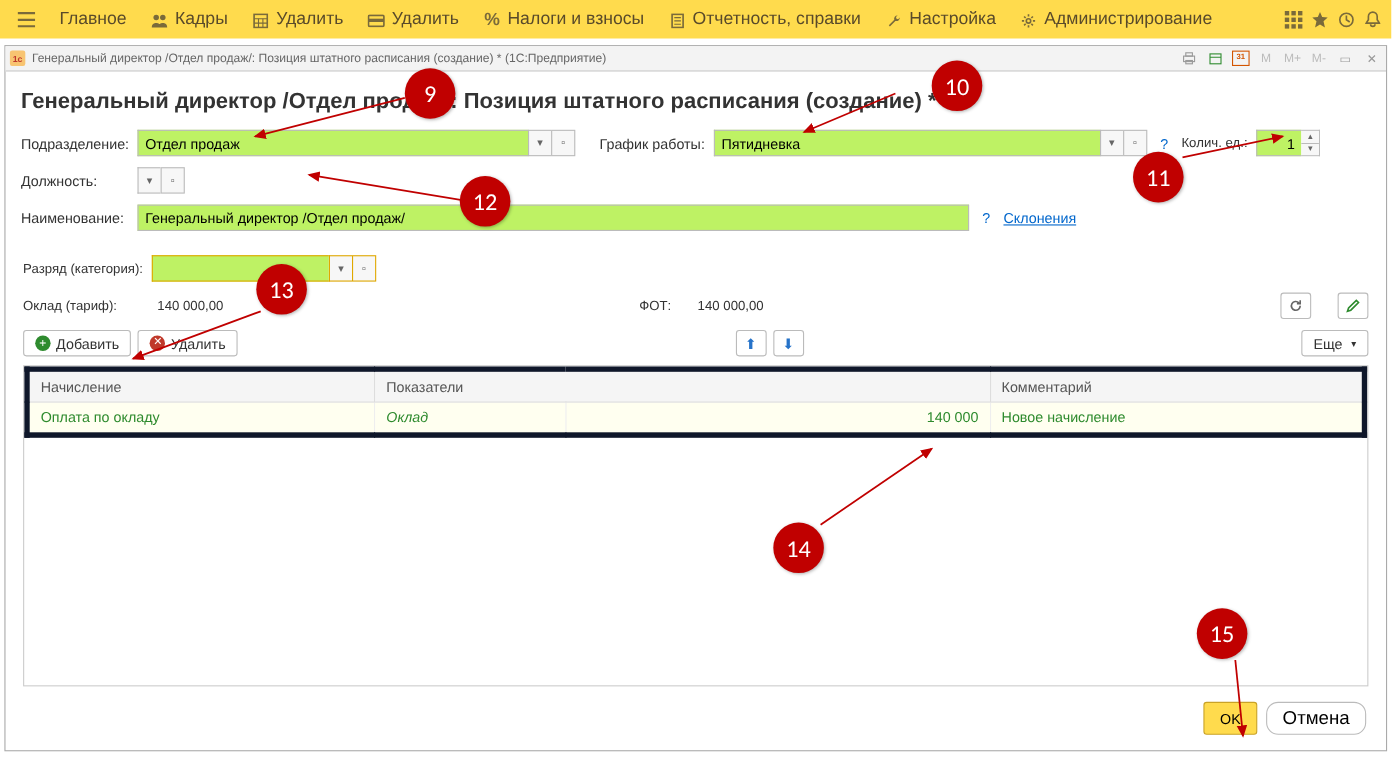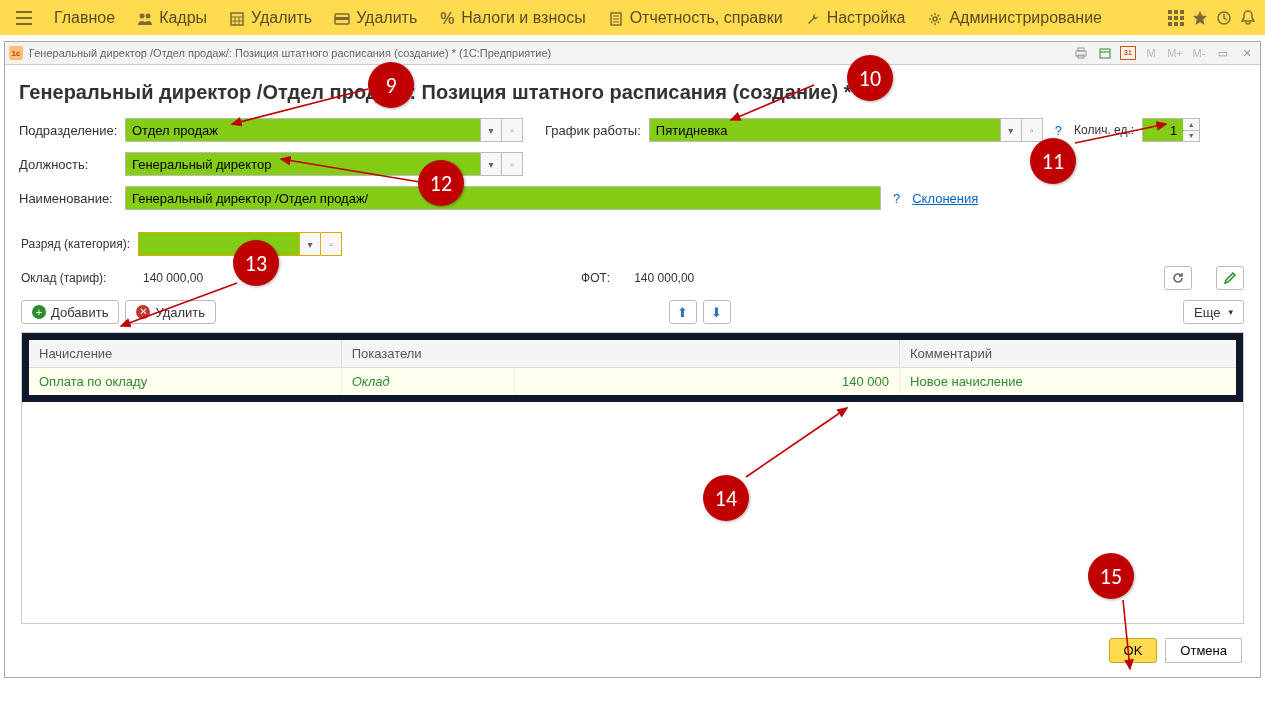--- a/index.html
+++ b/index.html
@@ -10,44 +10,44 @@
 .ic{width:16px;height:16px;display:inline-flex;align-items:center;justify-content:center;color:#7a6a3a}
 .win{border:1px solid #aaa;margin:6px 4px 4px 4px;background:#fff}
 .win-title{background:#f3f3f3;border-bottom:1px solid #ccc;height:22px;display:flex;align-items:center;padding:0 4px;font-size:11px;color:#666;gap:6px}
 .win-title .wt-text{flex:1;white-space:nowrap;overflow:hidden}
 .win-title .wt-ic{width:18px;height:18px;display:flex;align-items:center;justify-content:center;cursor:pointer;color:#999;font-size:11px}
 .content{padding:16px 14px 10px 14px}
 h1{font-size:20px;font-weight:bold;margin:0 0 14px 0;color:#333}
 .row{display:flex;align-items:center;margin-bottom:10px;gap:8px}
 .lbl{width:98px;color:#333;font-size:13px}
 .fld{display:flex;align-items:stretch;height:24px}
-.fld input{border:1px solid #bbb;border-right:none;padding:0 6px;font-size:13px;outline:none;height:22px;background:#84cc16}
+.fld input{border:1px solid #bbb;border-right:none;padding:0 6px;font-size:13px;outline:none;height:22px;background:#bef264}
 .fld .btn-dd,.fld .btn-ext{border:1px solid #bbb;width:20px;display:flex;align-items:center;justify-content:center;background:#f7f7f7;cursor:pointer;font-size:10px;color:#666}
 .fld .btn-dd{border-right:none}
 .fld .btn-ext{}
 .fld.highlight input{border-color:#e0a800;border-right:none}
 .fld.highlight .btn-dd,.fld.highlight .btn-ext{border-color:#e0a800}
 .link{color:#0066cc;text-decoration:underline;cursor:pointer;font-size:13px}
 .q{color:#0066cc;margin:0 4px;font-size:13px}
 .tabs{display:flex;border-bottom:1px solid #ccc;margin-top:4px}
 .tab{padding:5px 14px;border:1px solid #ccc;border-bottom:none;margin-bottom:-1px;cursor:pointer;font-size:13px;background:#f3f3f3;color:#555}
 .tab.active{background:#fff;color:#333}
 .tab-body{border:0;padding:12px 2px 4px 2px}
 .toolbar{display:flex;align-items:center;gap:6px;margin:8px 0}
 .tbtn{border:1px solid #bbb;background:#fff;padding:3px 10px;display:flex;align-items:center;gap:5px;cursor:pointer;font-size:13px;border-radius:3px;height:24px;box-sizing:border-box}
 .tbtn.icon-only{padding:3px 6px;width:28px;justify-content:center}
-.tbl{border:7px solid #0f172a;width:100%;border-collapse:collapse}
+.tbl{border:5px solid #0f172a;width:100%;border-collapse:collapse}
 .tbl th{background:#f5f5f5;border:1px solid #ddd;text-align:left;padding:6px 10px;font-weight:normal;color:#555;font-size:13px}
 .tbl td{border:1px solid #eee;padding:6px 10px;font-size:13px}
 .tbl tr.data td{color:#2e8b2e;background:#fffff0}
 .tbl td.num{text-align:right;background:#ffe97a;color:#2e8b2e}
 .tbl-wrap{border:1px solid #ccc;height:290px;overflow:auto}
 .footer{display:flex;justify-content:flex-end;gap:8px;padding:10px 4px 4px 4px}
 .btn-ok{background:#ffdb4d;border:1px solid #c9a227;padding:4px 14px;cursor:pointer;font-size:13px;border-radius:3px}
-.btn-cancel{background:#fff;border:1px solid #bbb;padding:4px 14px;cursor:pointer;font-size:13px;border-radius:1px}
+.btn-cancel{background:#fff;border:1px solid #bbb;padding:4px 14px;cursor:pointer;font-size:17px;border-radius:11px}
 .callout{position:absolute;width:46px;height:46px;background:#c00000;border-radius:50%;color:#fff;display:flex;align-items:center;justify-content:center;font-size:22px;font-weight:400;font-family:Calibri,Arial,sans-serif;z-index:50;box-shadow:1px 1px 3px rgba(0,0,0,.3)}
 svg.arrow{position:absolute;z-index:49;pointer-events:none}
 .spin{display:flex;flex-direction:column;border:1px solid #bbb;border-left:none;width:16px}
 .spin div{flex:1;display:flex;align-items:center;justify-content:center;font-size:7px;color:#666;cursor:pointer;background:#f7f7f7}
 .spin div:first-child{border-bottom:1px solid #bbb}
 .grid9{display:grid;grid-template-columns:repeat(3,4px);grid-template-rows:repeat(3,4px);gap:2px}
 .grid9 span{background:#7a6a3a;width:4px;height:4px}
 </style>
 </head>
 <body>
@@ -205,21 +205,20 @@
         <div class="spin">
             <div>▲</div>
             <div>▼</div>
           </div>
       </div>
     </div>
 
     <div class="row">
       <span class="lbl">Должность:</span>
       <div class="fld">
-        <input style="width: 342px;" value="Генеральный директор">
         <div class="btn-dd">▾</div>
         <div class="btn-ext">▫</div>
       </div>
     </div>
 
     <div class="row">
       <span class="lbl">Наименование:</span>
       <div class="fld" style="flex:1;max-width:756px">
         <input style="flex: 1 1 0%; border-right: 1px solid rgb(187, 187, 187);" value="Генеральный директор /Отдел продаж/">
       </div>

